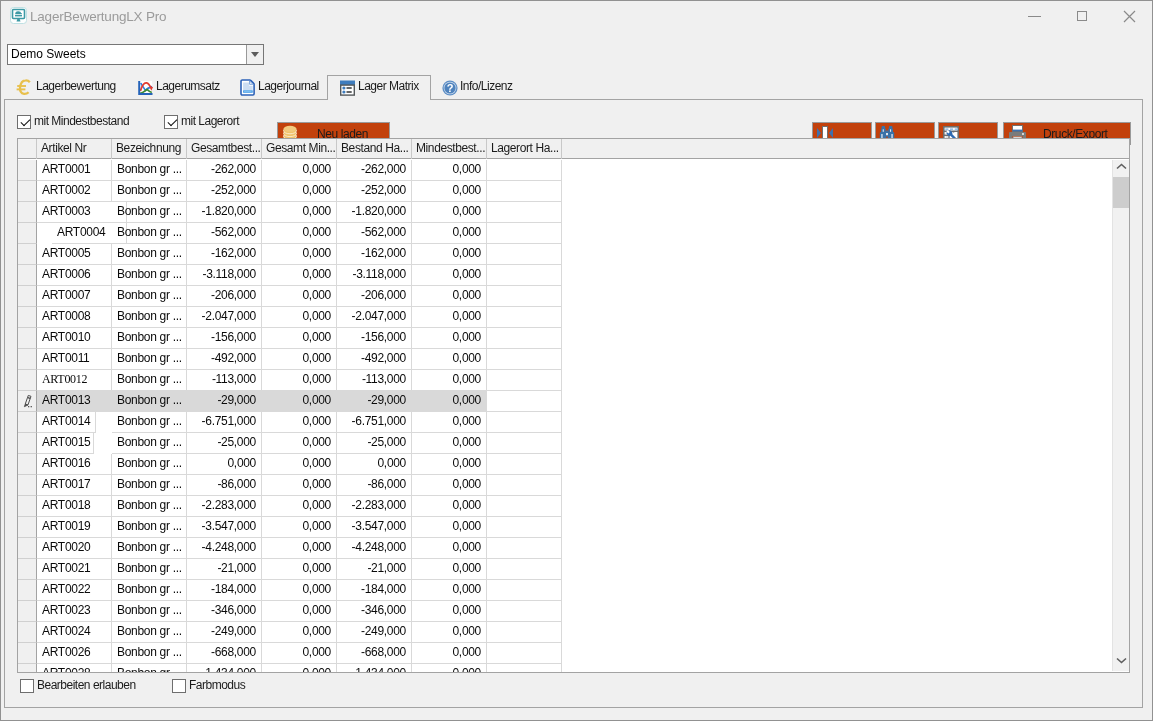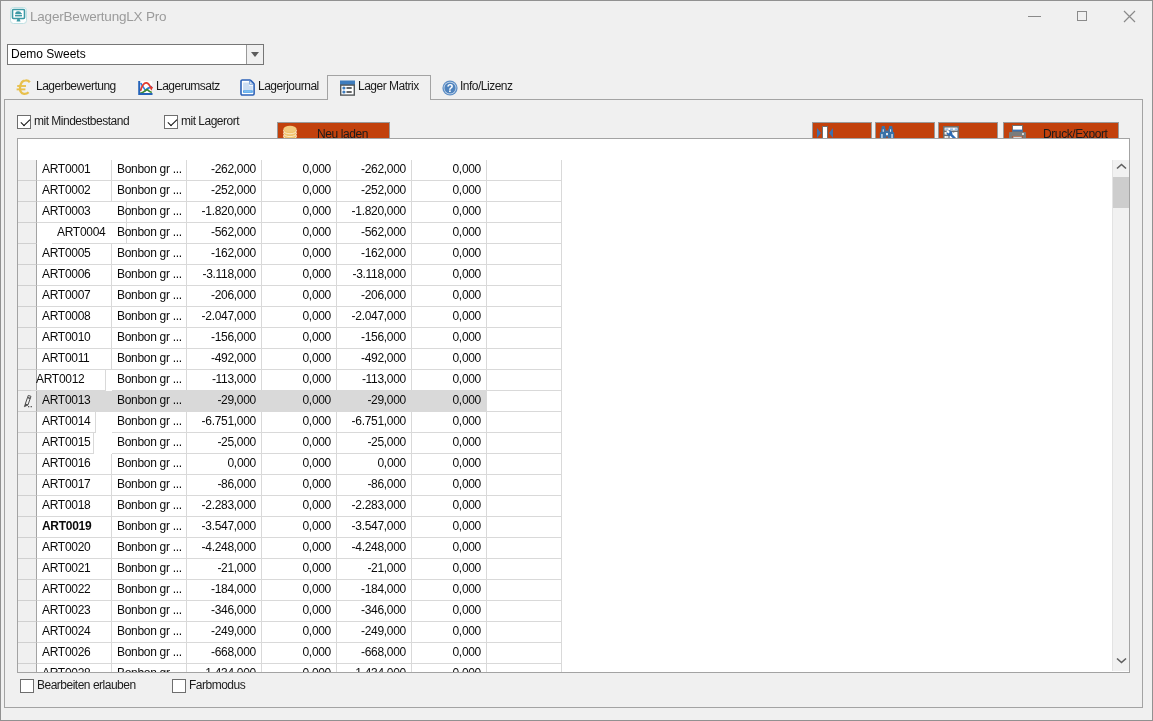--- a/index.html
+++ b/index.html
@@ -172,38 +172,48 @@
     <rect x="7" y="2.3" width="3.1" height="2" fill="#9cc0e4"></rect>
     <rect x="11.7" y="2.3" width="3.1" height="2" fill="#9cc0e4"></rect>
     <path d="M2.6 6.8 h2.4 M2.6 8 h2.4 M2.6 10.8 h2.4 M2.6 12 h2.4 M7.4 6.8 h2 M7.4 8 h2" stroke="#c8c8c8" stroke-width="0.8" fill="none"></path>
     <g transform="translate(7.9,8.6) rotate(-45)" fill="#2f6cb3">
       <circle cx="0" cy="-2" r="2.7"></circle>
       <rect x="-1.2" y="-0.7" width="2.4" height="8" rx="1.2"></rect>
       <rect x="-1.05" y="-5.3" width="2.1" height="2.7" fill="#fff"></rect>
     </g>
   </svg>
 </div>
-<div class="toolbtn" style="left:1002px;width:116px">
+<div class="toolbtn" style="left:1002px;width:128px">
   <svg style="position:absolute;left:5px;top:2px" width="17" height="18" viewBox="0 0 17 18">
     <rect x="3.5" y="0.5" width="10" height="6" fill="#fff" stroke="#707070"></rect>
     <rect x="3.5" y="4.6" width="10" height="1.8" fill="#3e70ad"></rect>
     <path d="M1 7 h15 a1 1 0 0 1 1 1 v5 a1 1 0 0 1 -1 1 h-2.5 v-3 h-10 v3 H1 a1 1 0 0 1 -1-1 v-5 a1 1 0 0 1 1-1 z" fill="#7b7b7b"></path>
     <circle cx="14" cy="9" r="0.9" fill="#fff"></circle>
     <rect x="4.5" y="12" width="8" height="5.5" fill="#fff" stroke="#b0b0b0"></rect>
     <rect x="6" y="14" width="5" height="1.4" fill="#5a92c8"></rect>
   </svg>
   <span style="position:absolute;left:39px;top:4px;font-size:12px;letter-spacing:-0.4px;color:#1b1b1b">Druck/Export</span>
 </div>
 
 <div class="abs cb" style="left:19px;top:678px"></div>
 <div class="cblabel" style="left:36px;top:677px">Bearbeiten erlauben</div>
 <div class="abs cb" style="left:171px;top:678px"></div>
 <div class="cblabel" style="left:188px;top:677px">Farbmodus</div>
 
 <div id="grid" class="abs">
+  <div id="ghead">
+      <div class="hcell" style="left: 0px; width: 19px;"></div>
+      <div class="hcell" style="left: 19px; width: 75px;">Artikel Nr</div>
+      <div class="hcell" style="left: 94px; width: 75px;">Bezeichnung</div>
+      <div class="hcell" style="left: 169px; width: 75px;">Gesamtbest...</div>
+      <div class="hcell" style="left: 244px; width: 75px;">Gesamt Min...</div>
+      <div class="hcell" style="left: 319px; width: 75px;">Bestand Ha...</div>
+      <div class="hcell" style="left: 394px; width: 75px;">Mindestbest...</div>
+      <div class="hcell" style="left: 469px; width: 75px;">Lagerort Ha...</div>
+    </div>
   <div id="gbody">
       <div class="row" style="top: 0px;">
         <div class="rowhdr"></div>
         <div class="cell t" style="left:19px;width:75px;">ART0001</div>
         <div class="cell t" style="left:94px;width:75px;">Bonbon gr ...</div>
         <div class="cell n" style="left:169px;width:75px;">-262,000</div>
         <div class="cell n" style="left:244px;width:75px;">0,000</div>
         <div class="cell n" style="left:319px;width:75px;">-262,000</div>
         <div class="cell n" style="left:394px;width:75px;">0,000</div>
         <div class="cell t" style="left:469px;width:75px;"></div>
@@ -293,21 +303,21 @@
         <div class="cell t" style="left:19px;width:75px;">ART0011</div>
         <div class="cell t" style="left:94px;width:75px;">Bonbon gr ...</div>
         <div class="cell n" style="left:169px;width:75px;">-492,000</div>
         <div class="cell n" style="left:244px;width:75px;">0,000</div>
         <div class="cell n" style="left:319px;width:75px;">-492,000</div>
         <div class="cell n" style="left:394px;width:75px;">0,000</div>
         <div class="cell t" style="left:469px;width:75px;"></div>
       </div>
       <div class="row" style="top: 210px;">
         <div class="rowhdr"></div>
-        <div class="cell t" style="left:13px;width:75px;">ART0012</div>
+        <div class="cell t" style="left:19px;width:75px;font-family:Liberation Serif, serif;">ART0012</div>
         <div class="cell t" style="left:94px;width:75px;">Bonbon gr ...</div>
         <div class="cell n" style="left:169px;width:75px;">-113,000</div>
         <div class="cell n" style="left:244px;width:75px;">0,000</div>
         <div class="cell n" style="left:319px;width:75px;">-113,000</div>
         <div class="cell n" style="left:394px;width:75px;">0,000</div>
         <div class="cell t" style="left:469px;width:75px;"></div>
       </div>
       <div class="row" style="top: 231px;">
         <div class="rowhdr"></div>
         <div class="cell t" style="left:19px;width:75px;background:#d9d9d9;">ART0013</div>
@@ -363,21 +373,21 @@
         <div class="cell t" style="left:19px;width:75px;">ART0018</div>
         <div class="cell t" style="left:94px;width:75px;">Bonbon gr ...</div>
         <div class="cell n" style="left:169px;width:75px;">-2.283,000</div>
         <div class="cell n" style="left:244px;width:75px;">0,000</div>
         <div class="cell n" style="left:319px;width:75px;">-2.283,000</div>
         <div class="cell n" style="left:394px;width:75px;">0,000</div>
         <div class="cell t" style="left:469px;width:75px;"></div>
       </div>
       <div class="row" style="top: 357px;">
         <div class="rowhdr"></div>
-        <div class="cell t" style="left:19px;width:75px;font-weight:bold;">ART0019</div>
+        <div class="cell t" style="left:19px;width:75px;">ART0019</div>
         <div class="cell t" style="left:94px;width:75px;">Bonbon gr ...</div>
         <div class="cell n" style="left:169px;width:75px;">-3.547,000</div>
         <div class="cell n" style="left:244px;width:75px;">0,000</div>
         <div class="cell n" style="left:319px;width:75px;">-3.547,000</div>
         <div class="cell n" style="left:394px;width:75px;">0,000</div>
         <div class="cell t" style="left:469px;width:75px;"></div>
       </div>
       <div class="row" style="top: 378px;">
         <div class="rowhdr"></div>
         <div class="cell t" style="left:19px;width:75px;">ART0020</div>

